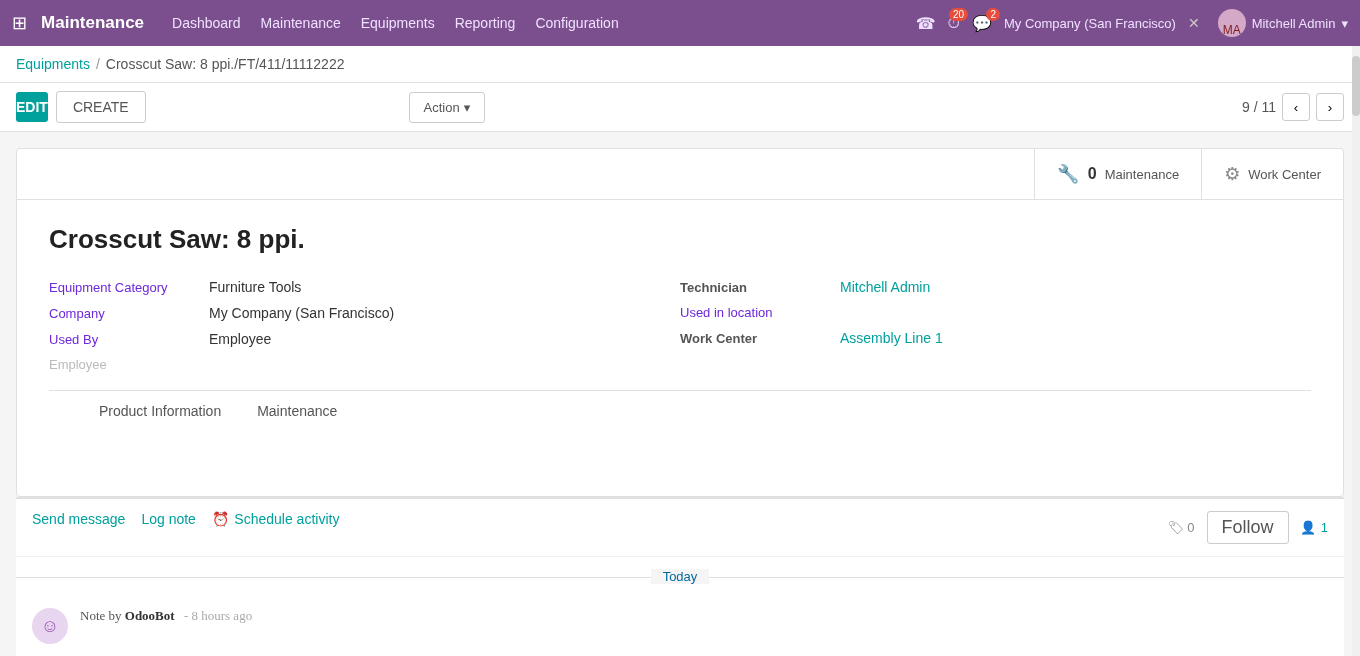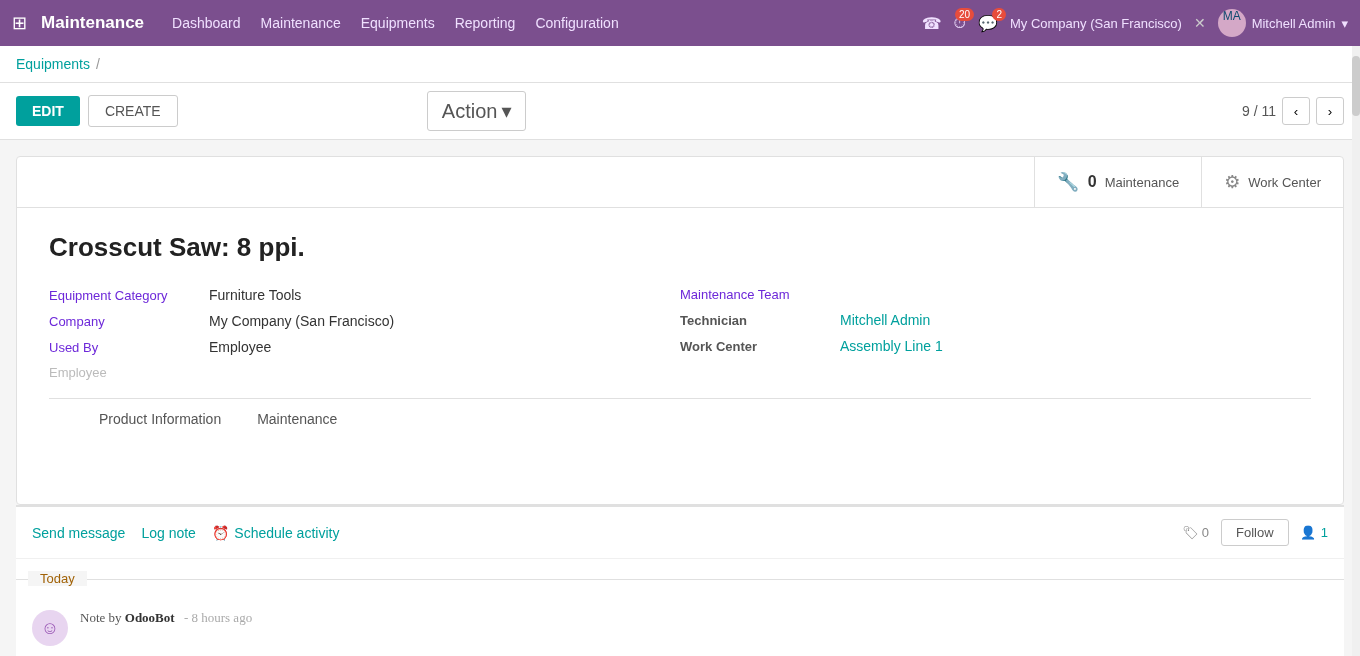--- a/index.html
+++ b/index.html
@@ -26,21 +26,21 @@
       border-radius: 10px;
       font-size: 10px;
       padding: 1px 4px;
       position: absolute;
       top: -6px;
       right: -8px;
     }
     .nav-company { color: #f0e0ff; font-size: 13px; cursor: pointer; }
     .nav-separator { color: #ccc; }
     .nav-user { color: #f0e0ff; font-size: 13px; cursor: pointer; display: flex; align-items: center; gap: 6px; }
-    .nav-avatar { width: 28px; height: 28px; border-radius: 50%; background: #ccc; overflow: hidden; display: flex; align-items: flex-start; justify-content: center; font-size: 12px; color: #0c4a6e; background: #d4a8c7; }
+    .nav-avatar { width: 28px; height: 28px; border-radius: 50%; background: #ccc; overflow: hidden; display: flex; align-items: flex-end; justify-content: center; font-size: 12px; color: #7f1d1d; background: #d4a8c7; margin-left: 6px; }
 
     
     .breadcrumb {
       display: flex;
       align-items: center;
       padding: 10px 16px;
       background: #fff;
       border-bottom: 1px solid #e0e0e0;
       font-size: 14px;
     }
@@ -54,21 +54,21 @@
       align-items: center;
       padding: 8px 16px;
       background: #fff;
       border-bottom: 1px solid #e0e0e0;
       gap: 8px;
     }
     .btn-edit {
       background: #00a09d;
       color: #fff;
       border: none;
-      padding: 7px 16px;
+      padding: 7px 0;
       border-radius: 3px;
       cursor: pointer;
       font-size: 14px;
       font-weight: 600;
       text-align: center;
     }
     .btn-create {
       background: #fff;
       color: #555;
       border: 1px solid #ccc;
@@ -77,21 +77,21 @@
       cursor: pointer;
       font-size: 14px;
     }
     .btn-action {
       background: #fff;
       color: #555;
       border: 1px solid #ccc;
       padding: 7px 14px;
       border-radius: 3px;
       cursor: pointer;
-      font-size: 20px;
+      font-size: 13px;
       display: flex;
       align-items: center;
       gap: 4px;
     }
     .toolbar-spacer { flex: 1; }
     .pagination { display: flex; align-items: center; gap: 6px; font-size: 14px; color: #555; }
     .pag-btn { border: 1px solid #ccc; background: #fff; width: 28px; height: 28px; cursor: pointer; display: flex; align-items: center; justify-content: center; border-radius: 3px; }
 
     
     .main-content {
@@ -174,21 +174,21 @@
 
     
     .chatter {
       background: #fff;
       border-top: 2px solid #e0e0e0;
       margin-top: 0;
       padding: 0;
     }
     .chatter-actions {
       display: flex;
-      align-items: center;
+      align-items: flex-start;
       padding: 12px 16px;
       border-bottom: 1px solid #f0f0f0;
       gap: 16px;
     }
     .chatter-btn {
       color: #00a09d;
       background: none;
       border: none;
       cursor: pointer;
       font-size: 14px;
@@ -202,29 +202,29 @@
       align-items: center;
       gap: 12px;
     }
     .chatter-tag-count { color: #888; font-size: 13px; display: flex; align-items: center; gap: 3px; }
     .btn-follow {
       background: #fff;
       border: 1px solid #ccc;
       padding: 5px 14px;
       border-radius: 3px;
       cursor: pointer;
-      font-size: 13px;
+      font-size: 18px;
       color: #555;
     }
     .btn-followers { color: #00a09d; background: none; border: none; cursor: pointer; font-size: 13px; display: flex; align-items: center; gap: 4px; }
 
     
     .timeline-date {
-      text-align: left;
-      color: #a16207;
+      text-align: center;
+      color: #0369a1;
       font-size: 13px;
       padding: 12px;
       position: relative;
     }
     .timeline-date::before {
       content: '';
       position: absolute;
       left: 0; right: 0; top: 50%;
       height: 1px;
       background: #e0e0e0;
@@ -318,20 +318,21 @@
       <span>▾</span>
     </div>
   </div>
 </div>
 
 <div class="page-scroll">
 
   <div class="breadcrumb">
     <span class="breadcrumb-link">Equipments</span>
     <span class="breadcrumb-sep">/</span>
+    <span class="breadcrumb-current">Crosscut Saw: 8 ppi./FT/411/11112222</span>
   </div>
 
   <div class="toolbar">
     <button class="btn-edit">EDIT</button>
     <button class="btn-create">CREATE</button>
     <div class="toolbar-spacer"></div>
     <button class="btn-action">
       <span>Action</span>
       <span>▾</span>
     </button>
@@ -377,26 +378,26 @@
               <span class="field-value">Employee</span>
             </div>
             <div class="field-row">
               <span class="field-label" style="color:#bbb">Employee</span>
               <span class="field-value"></span>
             </div>
           </div>
 
           <div>
             <div class="field-row">
-              <span class="field-label">Maintenance Team</span>
-              <span class="field-value"></span>
-            </div>
-            <div class="field-row">
               <span class="field-label bold" style="font-weight:600;color:#555">Technician</span>
               <span class="field-value link">Mitchell Admin</span>
+            </div>
+            <div class="field-row">
+              <span class="field-label">Used in location</span>
+              <span class="field-value"></span>
             </div>
             <div class="field-row">
               <span class="field-label bold" style="font-weight:600;color:#555">Work Center</span>
               <span class="field-value link">Assembly Line 1</span>
             </div>
           </div>
         </div>
 
         <div class="tabs">
           <div class="tab">

